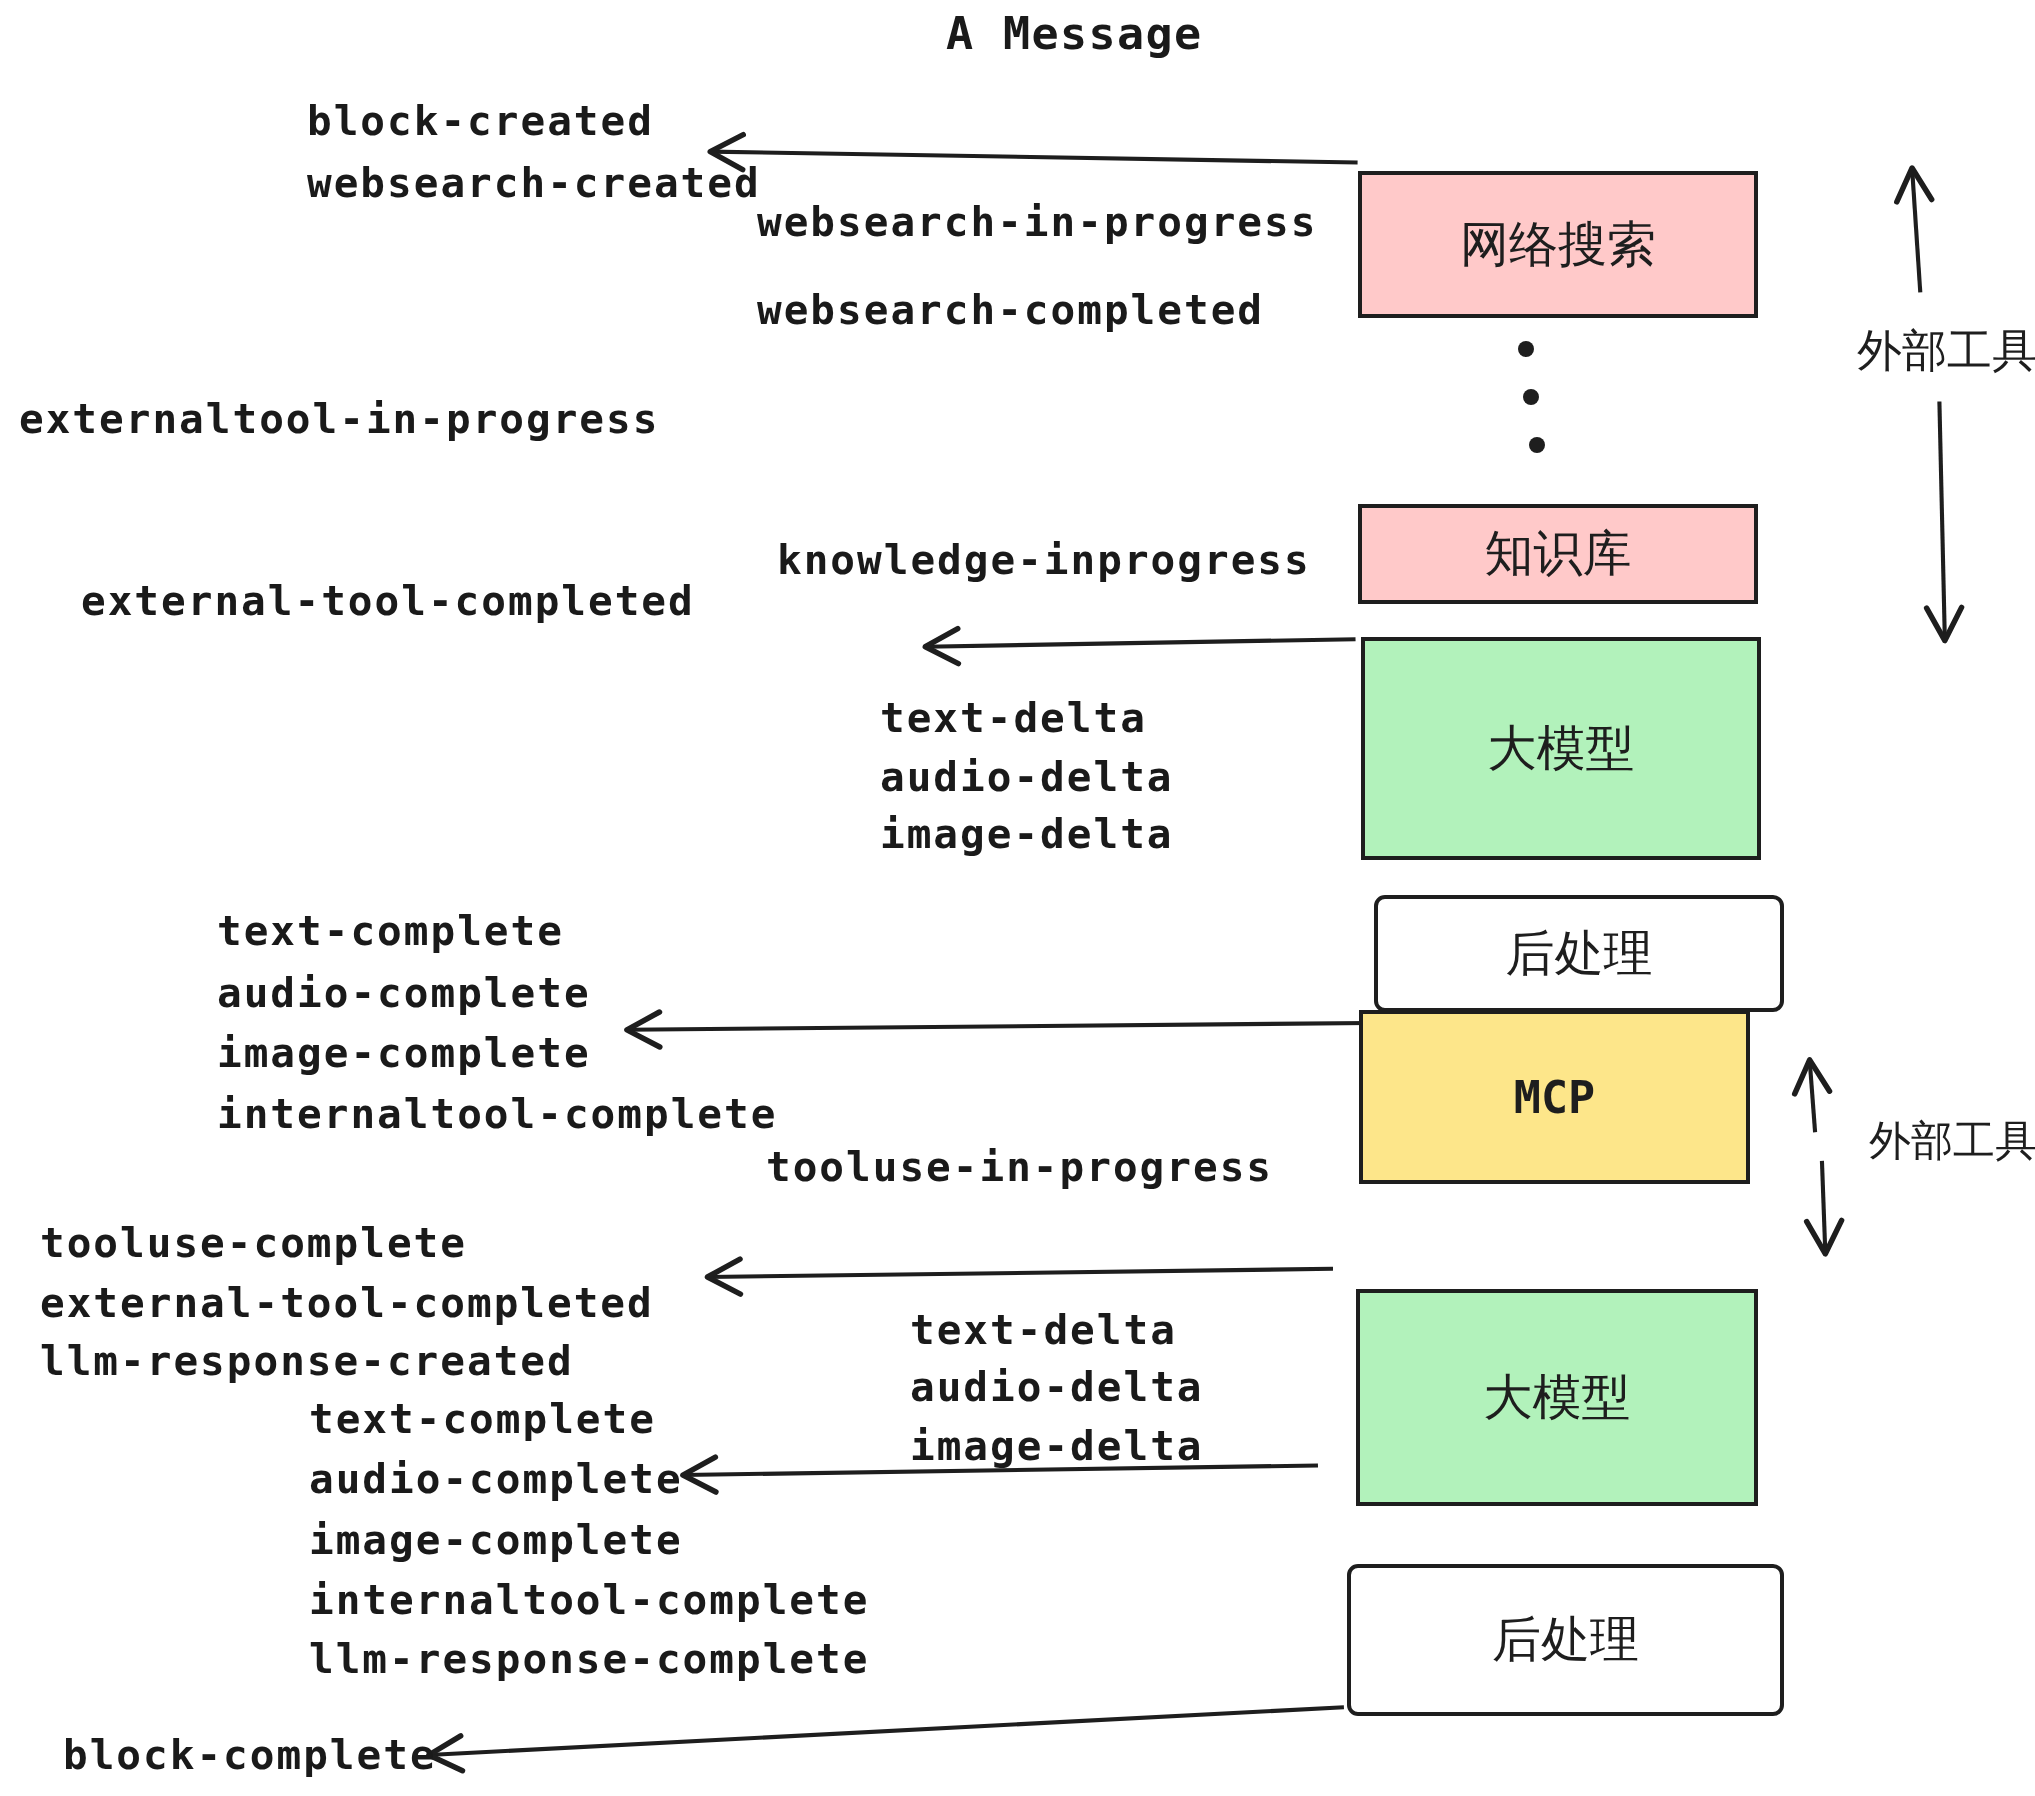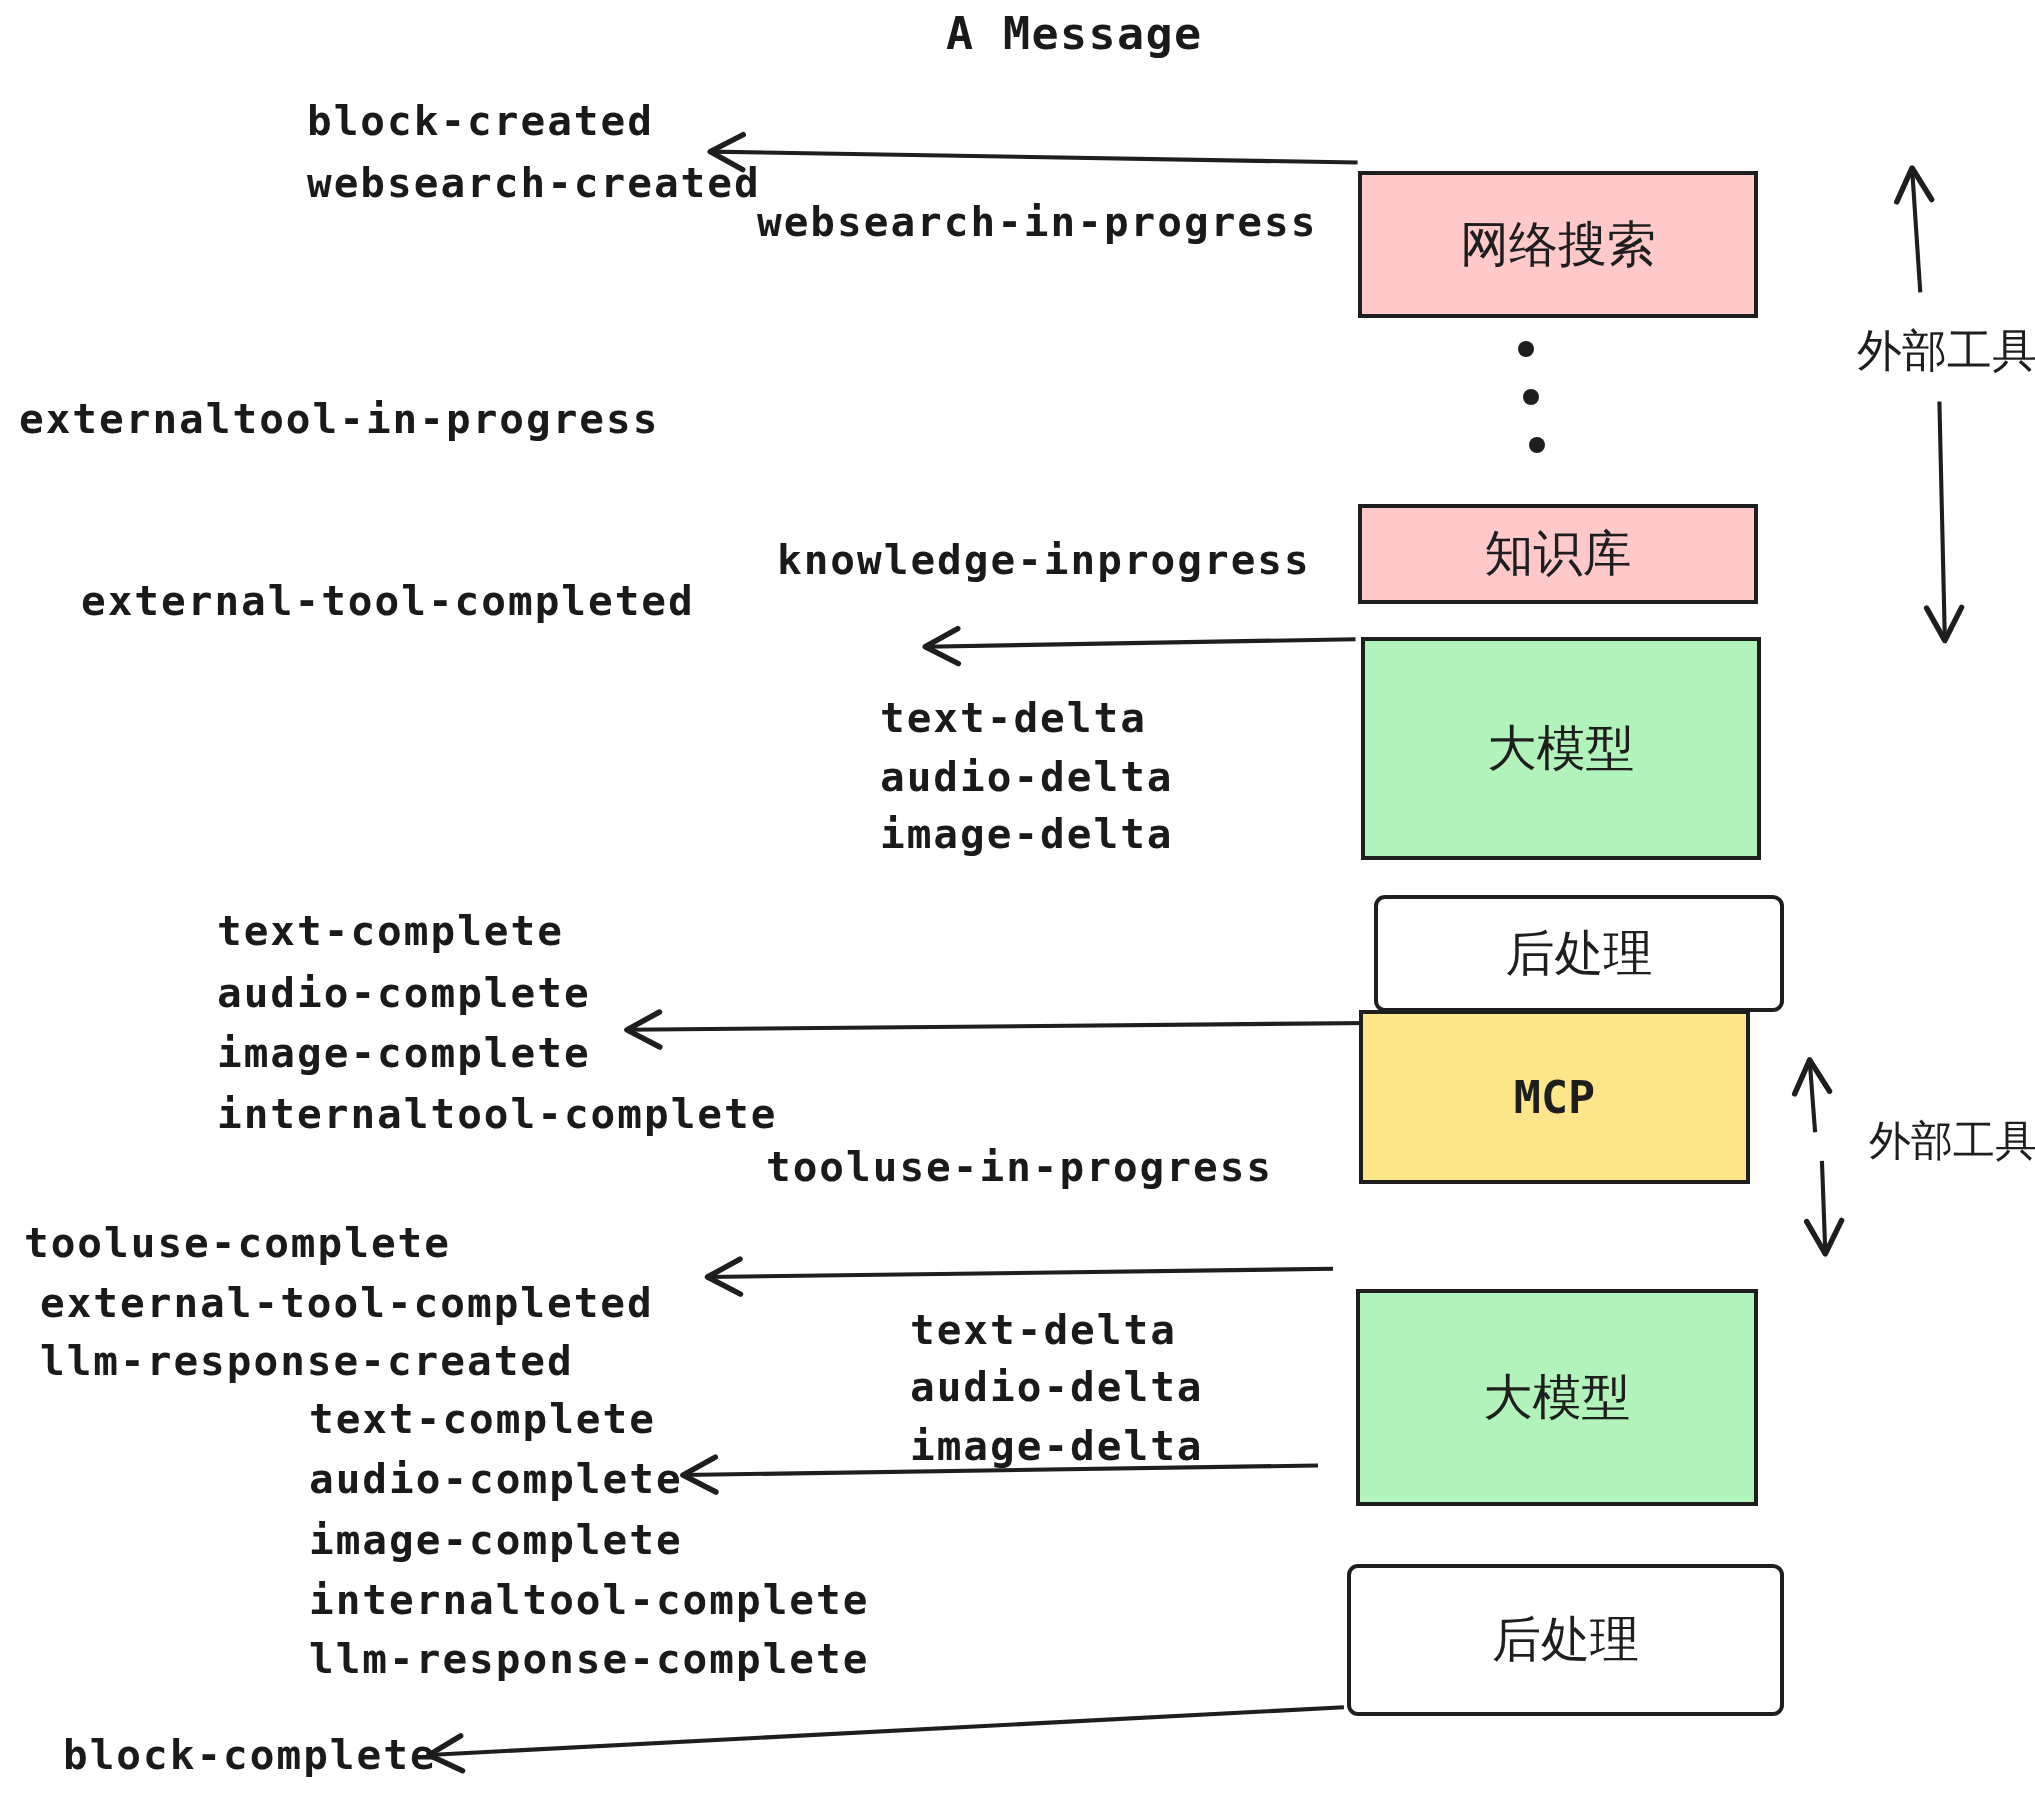--- a/index.html
+++ b/index.html
@@ -75,32 +75,33 @@
     <line x1="2840" y1="588" x2="2848" y2="938" stroke="#1e1e1e" stroke-width="6" marker-end="url(#ah)"></line>
     <line x1="2658" y1="1658" x2="2650" y2="1552" stroke="#1e1e1e" stroke-width="6" marker-end="url(#ah)"></line>
     <line x1="2668" y1="1700" x2="2673" y2="1836" stroke="#1e1e1e" stroke-width="6" marker-end="url(#ah)"></line>
   </svg>
 
   <div class="title" style="left:946px;top:6.8px;text-align:center;">A Message</div>
 
   <div class="evt" style="left:307px;top:101px;">block-created</div>
   <div class="evt" style="left:307px;top:163px;">websearch-created</div>
   <div class="evt" style="left:757px;top:202px;">websearch-in-progress</div>
+  <div class="evt" style="left:757px;top:290px;">websearch-completed</div>
   <div class="evt" style="left:19px;top:399px;">externaltool-in-progress</div>
   <div class="evt" style="left:777px;top:540px;">knowledge-inprogress</div>
   <div class="evt" style="left:81px;top:581px;">external-tool-completed</div>
   <div class="evt" style="left:880px;top:698px;">text-delta</div>
   <div class="evt" style="left:880px;top:757px;">audio-delta</div>
   <div class="evt" style="left:880px;top:814px;">image-delta</div>
   <div class="evt" style="left:217px;top:911px;">text-complete</div>
   <div class="evt" style="left:217px;top:973px;">audio-complete</div>
   <div class="evt" style="left:217px;top:1033px;">image-complete</div>
   <div class="evt" style="left:217px;top:1094px;">internaltool-complete</div>
   <div class="evt" style="left:766px;top:1147px;">tooluse-in-progress</div>
-  <div class="evt" style="left:24px;top:1223px;">tooluse-complete</div>
+  <div class="evt" style="left:40px;top:1223px;">tooluse-complete</div>
   <div class="evt" style="left:40px;top:1283px;">external-tool-completed</div>
   <div class="evt" style="left:40px;top:1341px;">llm-response-created</div>
   <div class="evt" style="left:309px;top:1399px;">text-complete</div>
   <div class="evt" style="left:910px;top:1310px;">text-delta</div>
   <div class="evt" style="left:910px;top:1367px;">audio-delta</div>
   <div class="evt" style="left:910px;top:1426px;">image-delta</div>
   <div class="evt" style="left:309px;top:1459px;">audio-complete</div>
   <div class="evt" style="left:309px;top:1520px;">image-complete</div>
   <div class="evt" style="left:309px;top:1580px;">internaltool-complete</div>
   <div class="evt" style="left:309px;top:1639px;">llm-response-complete</div>

